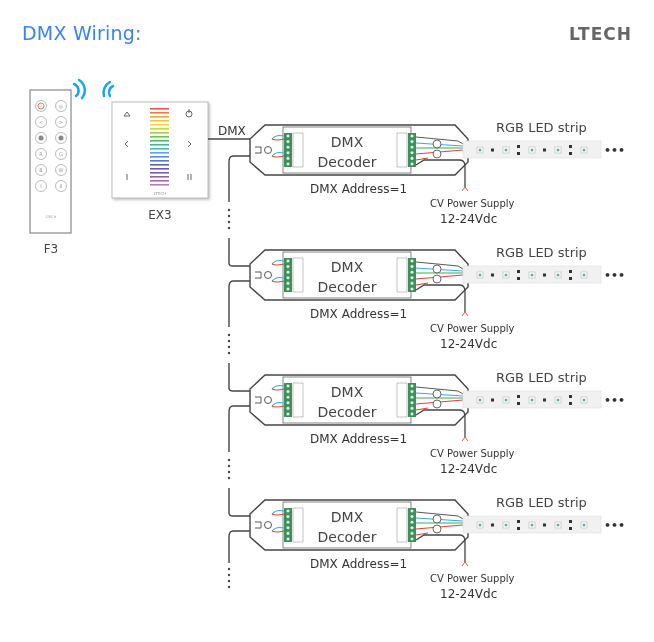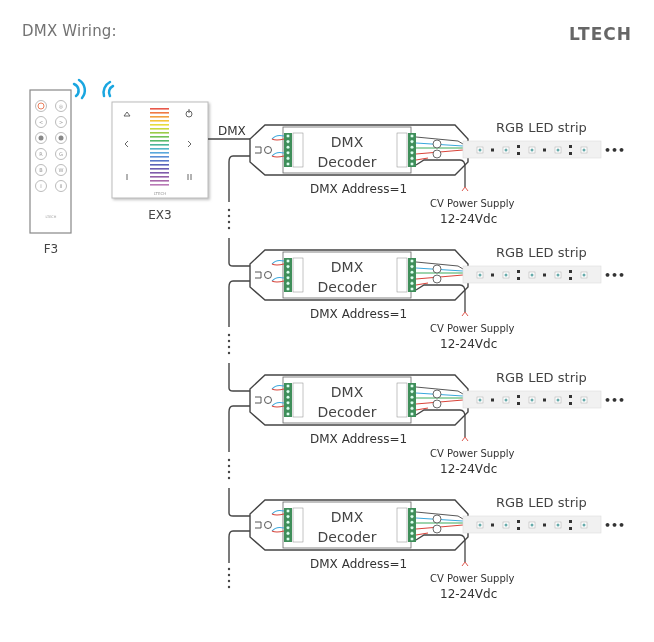--- a/index.html
+++ b/index.html
@@ -1,17 +1,17 @@
 <!DOCTYPE html>
 <html><head>
 <meta charset="utf-8">
 <style>
   html, body { margin:0; padding:0; background:#ffffff; }
   body { width:654px; height:642px; position:relative; overflow:hidden; font-family:"DejaVu Sans", sans-serif; }
-  .title { position:absolute; left:22px; top:22px; font-size:15px; color:#737373; font-family:"DejaVu Sans", sans-serif; letter-spacing:0.2px; }
+  .title { position:absolute; left:22px; top:22px; font-size:19px; color:#3b82f6; font-family:"DejaVu Sans", sans-serif; letter-spacing:0.2px; }
   .brand { position:absolute; right:22px; top:24px; font-size:17px; color:#666; font-family:"DejaVu Sans", sans-serif; letter-spacing:1px; font-weight:bold; }
   svg text { font-family:"DejaVu Sans", sans-serif; }
 </style>
 </head>
 <body>
 
 <div class="title">DMX Wiring:</div>
 <div class="brand">LTECH</div>
 
 <svg id="diagram" width="654" height="642" style="position:absolute;left:0;top:0;">

